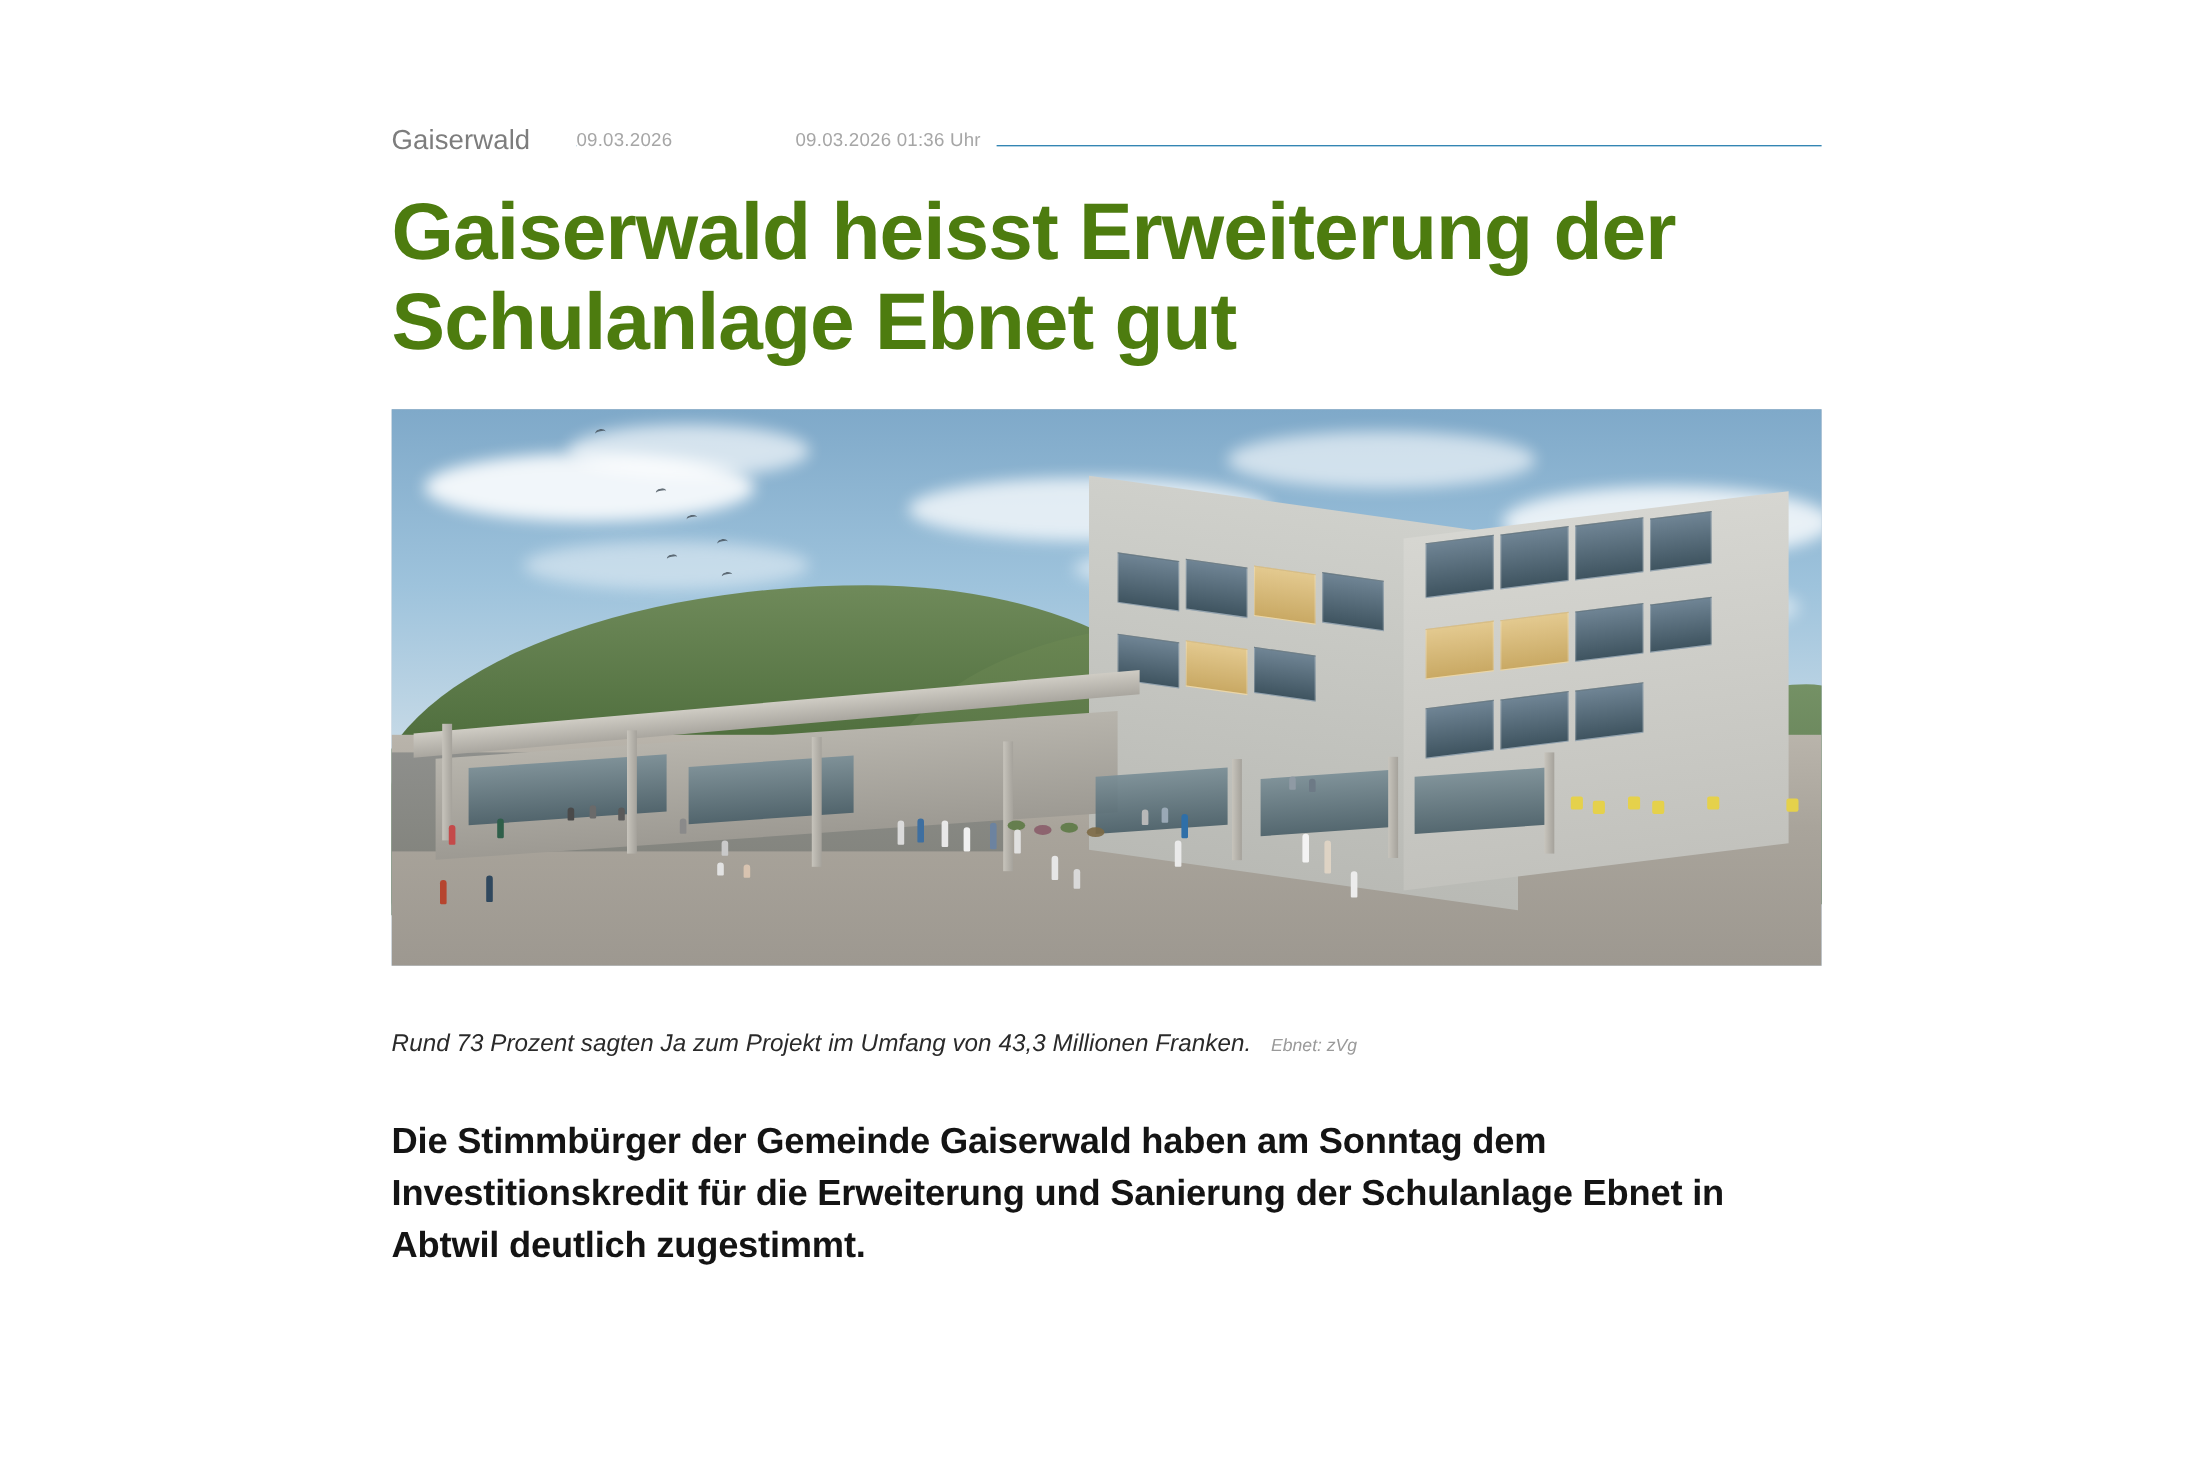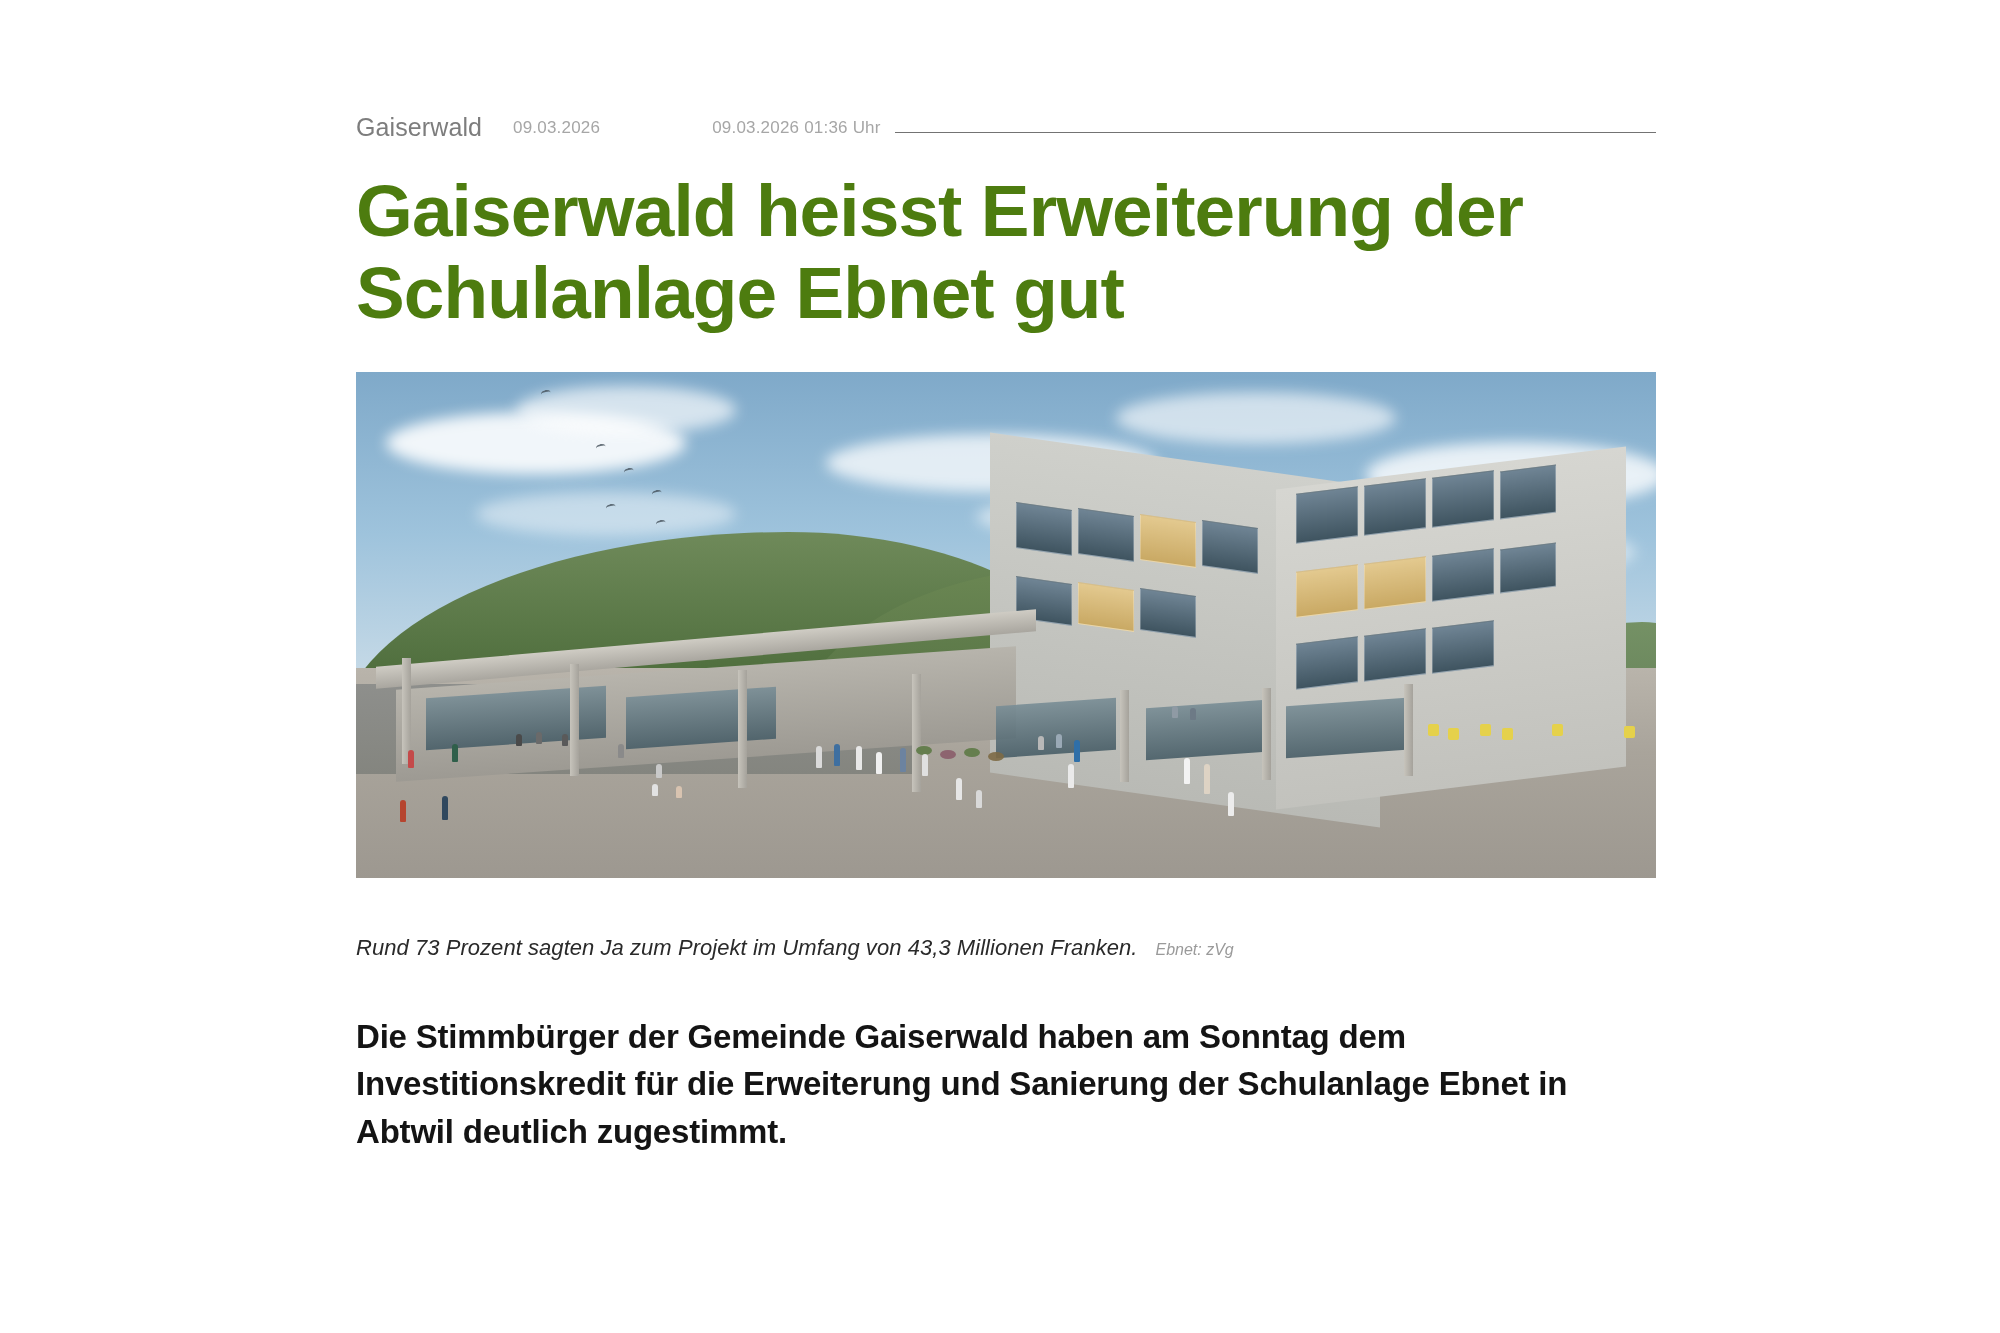--- a/index.html
+++ b/index.html
@@ -26,37 +26,37 @@
     position: absolute;
     left: 356px;
     top: 110px;
     width: 1300px;
   }
 
   
   .meta-row {
     display: flex;
     align-items: center;
-    gap: 1px;
+    gap: 12px;
     height: 34px;
     text-align: right;
   }
   .meta-kicker {
     font-size: 25px;
     font-weight: 400;
     color: #7d7d7d;
     letter-spacing: 0.1px;
     white-space: nowrap;
     padding-right: 30px;
   }
   .meta-rule {
     flex: 1 1 auto;
     position: relative;
     height: 1px;
-    background: #737373;
+    background: #0369a1;
     align-self: flex-start;
     margin-top: 22px;
   }
   .meta-dates {
     position: absolute;
     left: 0;
     top: -14px;
     display: flex;
     align-items: center;
     gap: 112px;

